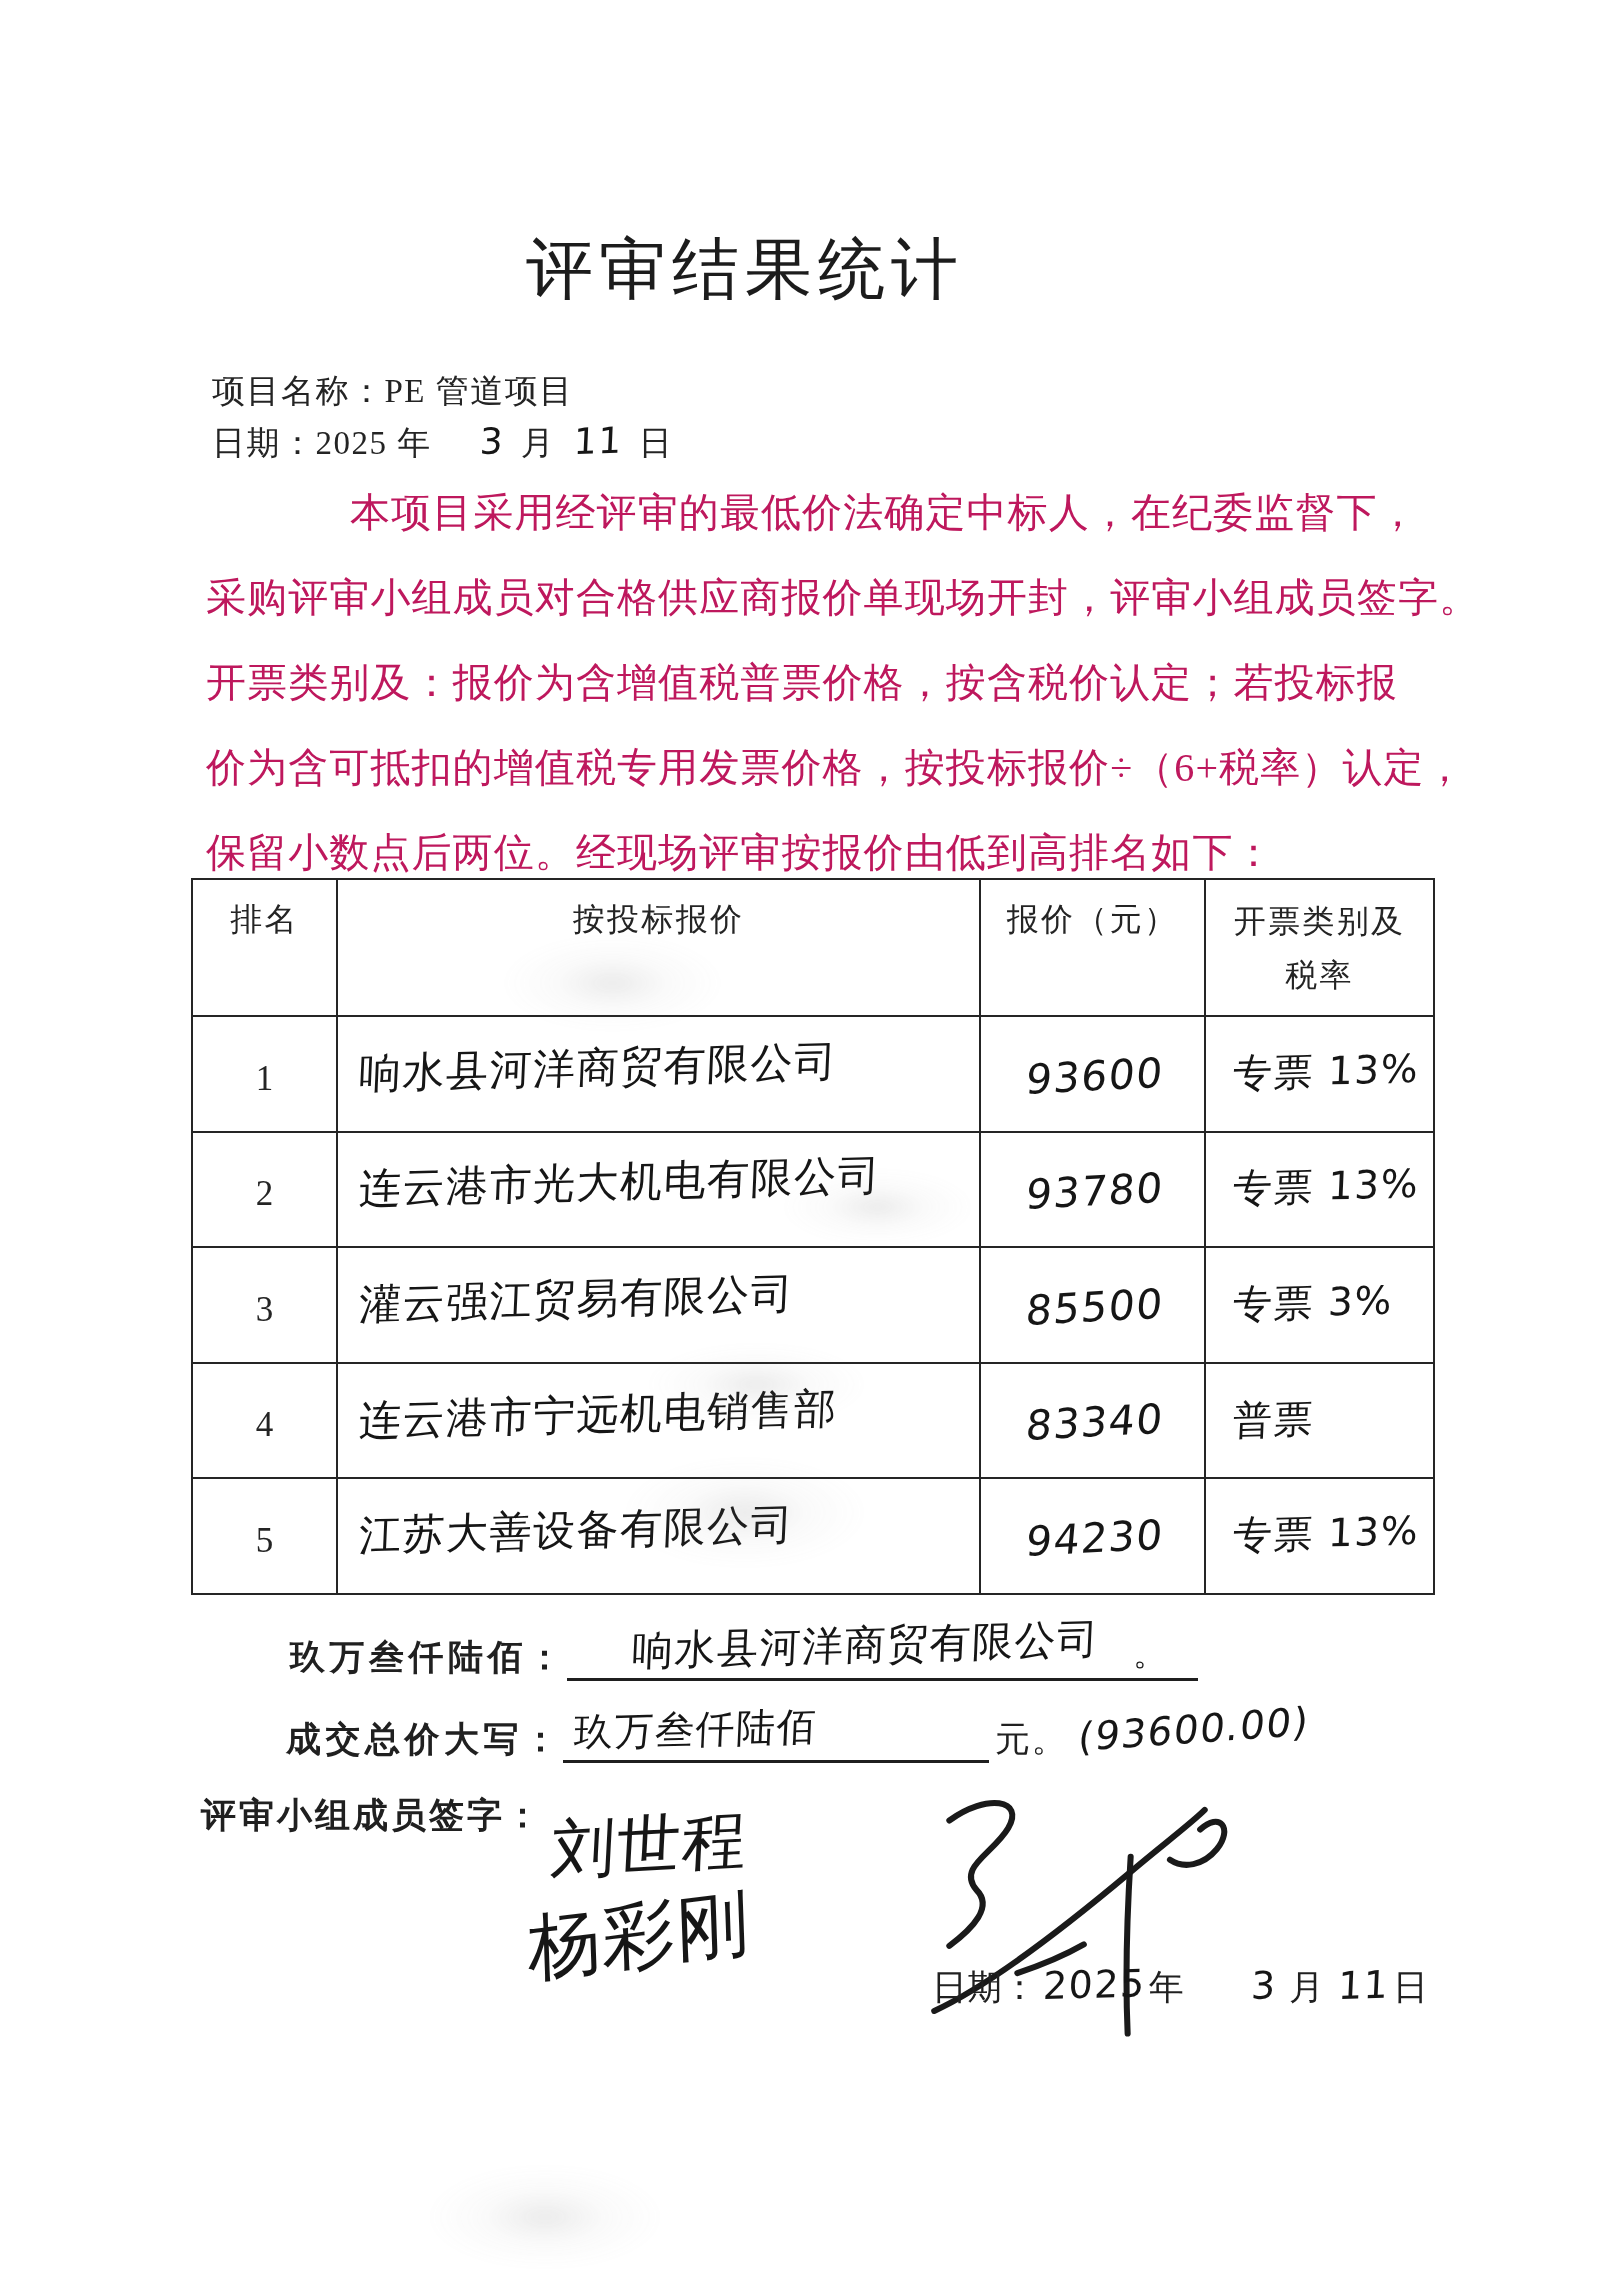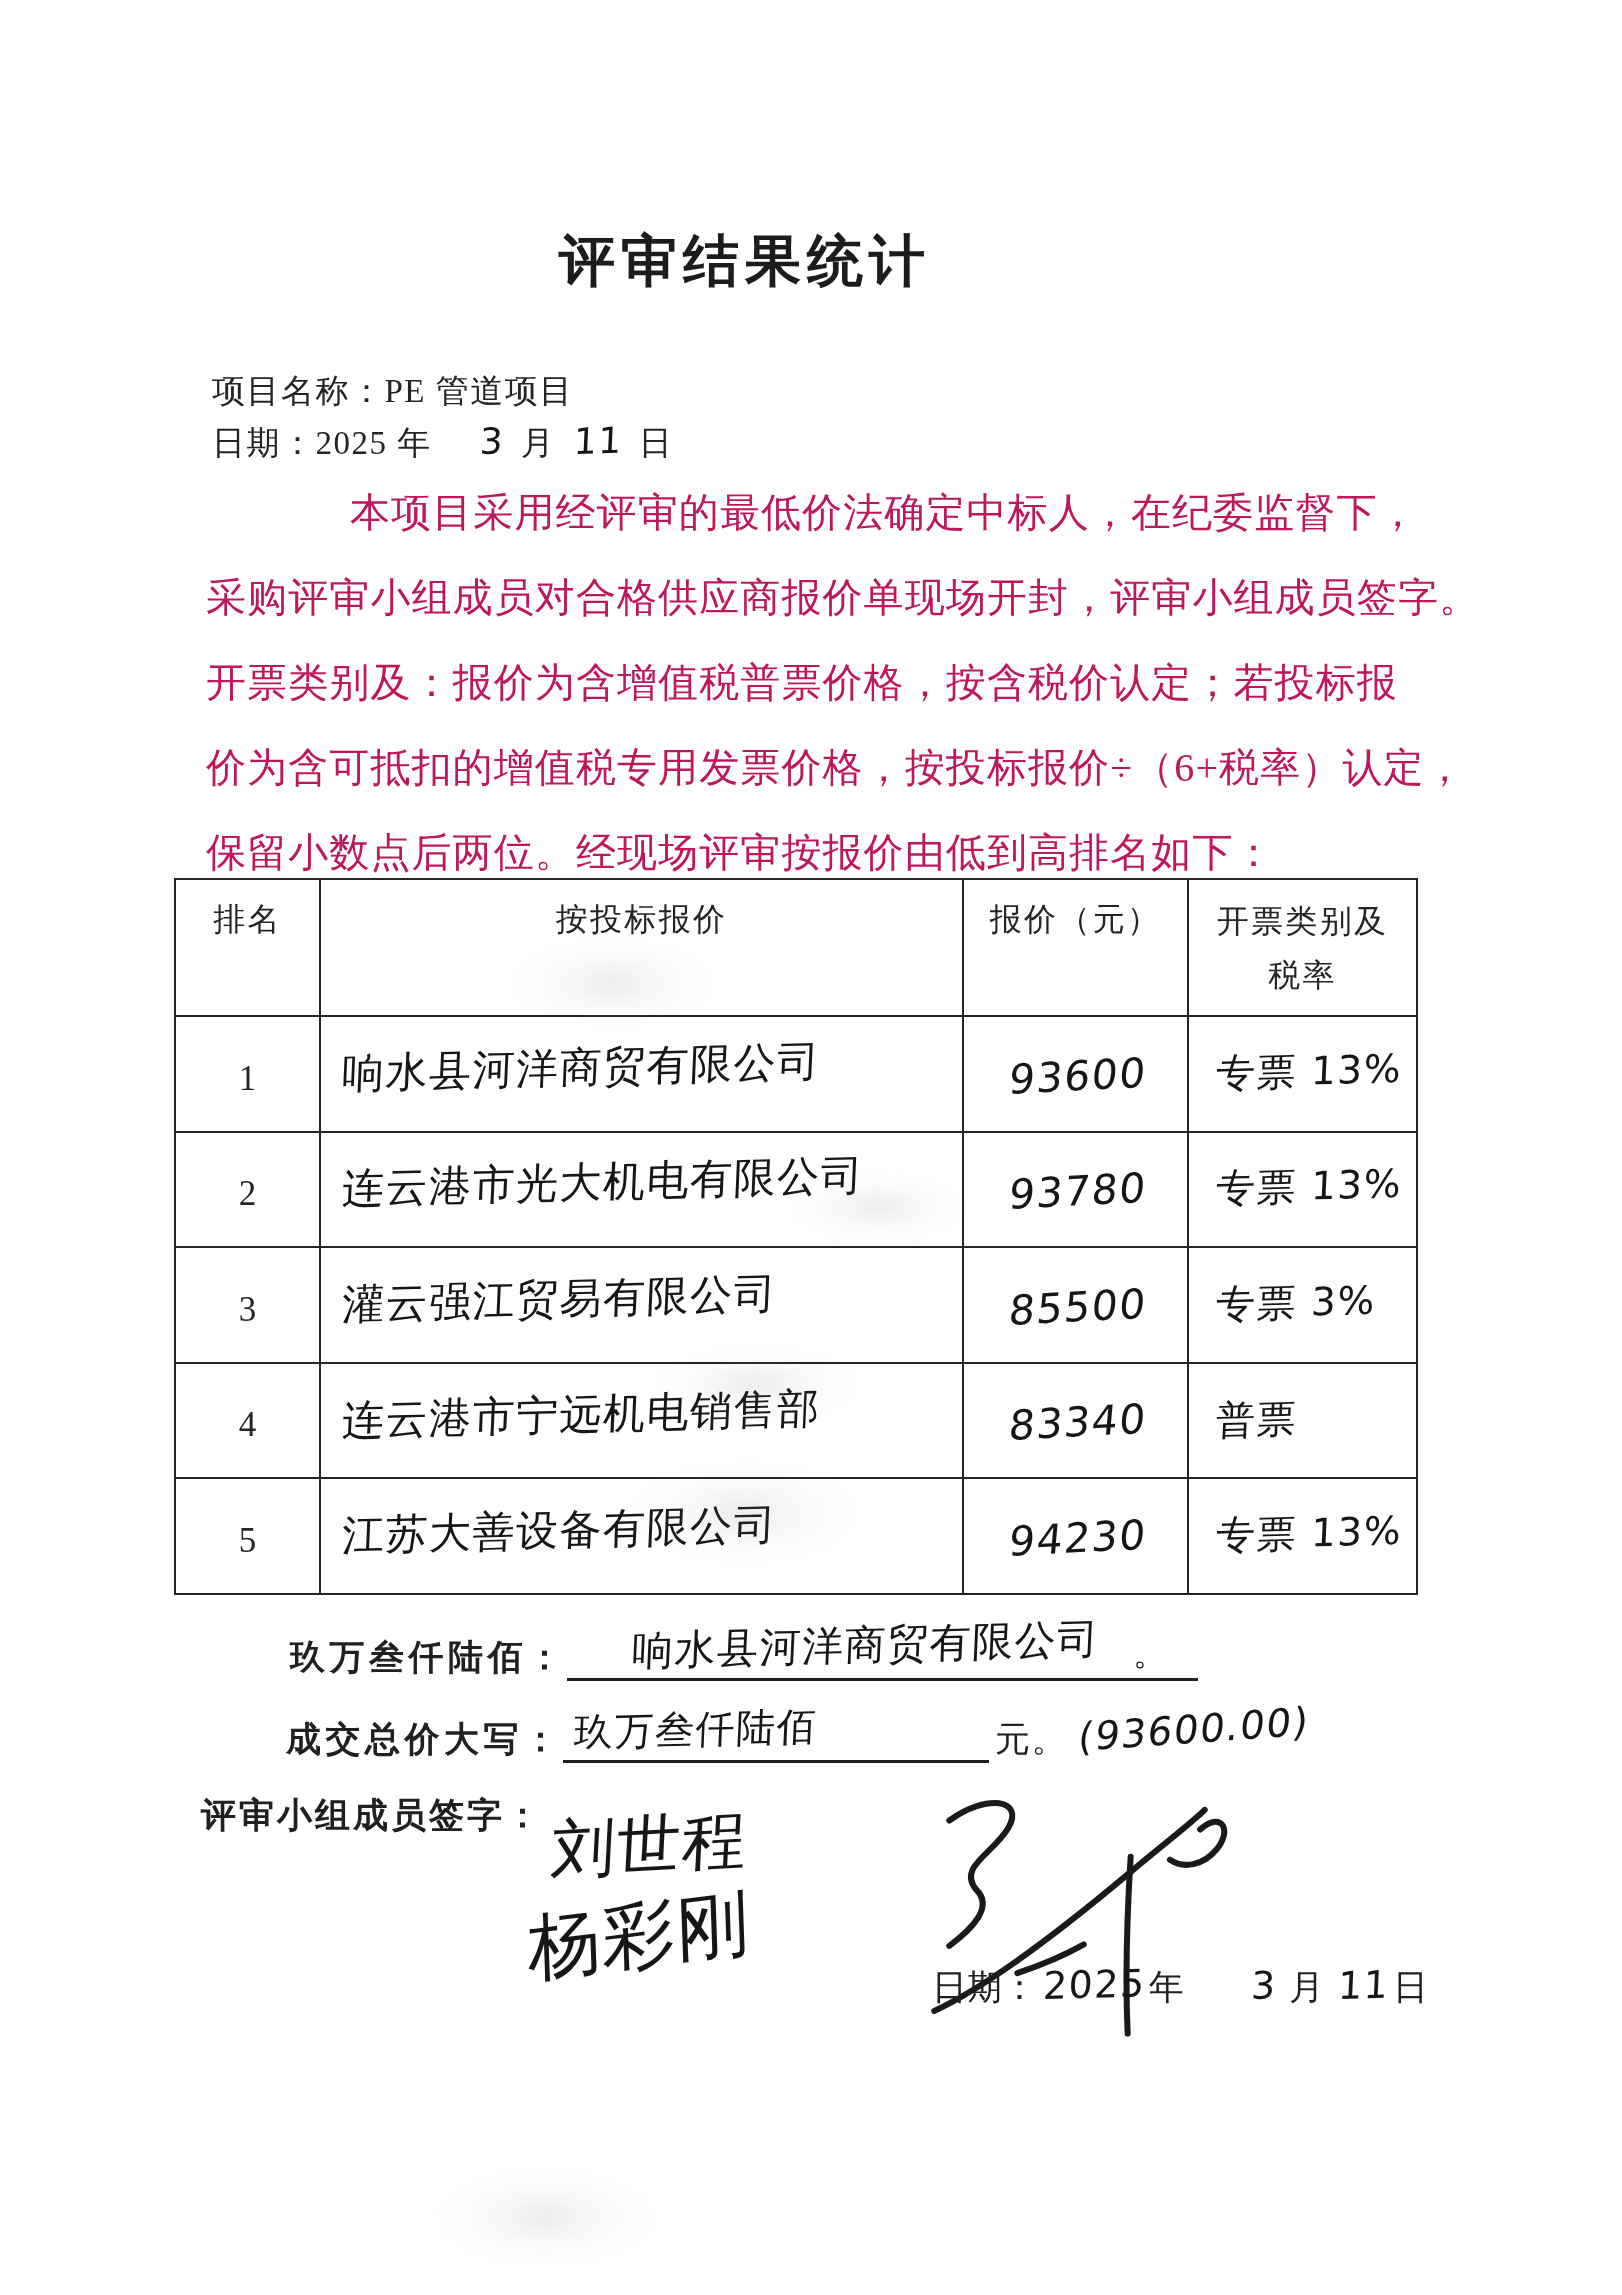--- a/index.html
+++ b/index.html
@@ -7,21 +7,21 @@
     position:relative;
     width:1623px;height:2295px;
     background:#ffffff;
     overflow:hidden;
     font-family:"Liberation Serif","DejaVu Serif",serif;
     color:#222222;
   }
   
   .title{
     position:absolute;left:0;top:224px;width:1490px;
-    text-align:center;font-size:56px;font-weight:700;letter-spacing:6px;
+    text-align:center;font-size:67px;font-weight:400;letter-spacing:6px;
     color:#1c1c1c;
   }
   .meta-line{position:absolute;font-size:33px;letter-spacing:1.5px;color:#242424;white-space:nowrap;}
   .line-project{left:212px;top:333px;margin-top:36px;}
   .line-date{left:212px;top:421px;}
   .para{position:absolute;left:206px;top:490px;width:1248px;}
   .para .pline{
     font-size:40px;letter-spacing:1.1px;color:#be185d;
     height:85px;line-height:45px;white-space:nowrap;
   }
@@ -31,21 +31,21 @@
     font-family:"DejaVu Sans",sans-serif;
     color:#161616;
     display:inline-block;
     transform:rotate(-1.5deg) skewX(-4deg);
     transform-origin:left bottom;
     letter-spacing:1.5px;
   }
   .hw-num{transform:rotate(-3deg) skewX(-8deg);}
   
   table.bid-table{
-    position:absolute;left:174px;top:878px;
+    position:absolute;left:191px;top:878px;
     width:1242px;border-collapse:collapse;table-layout:fixed;
     font-size:32px;color:#242424;
   }
   table.bid-table td{
     border:2.3px solid #252525;
     overflow:hidden;
   }
   tr.hdr td{height:116px;text-align:center;vertical-align:top;padding-top:18px;letter-spacing:2.3px;}
   tr.hdr .two-line{line-height:54px;padding-top:13.6px;}
   tr.rowd td{height:102px;vertical-align:middle;}

